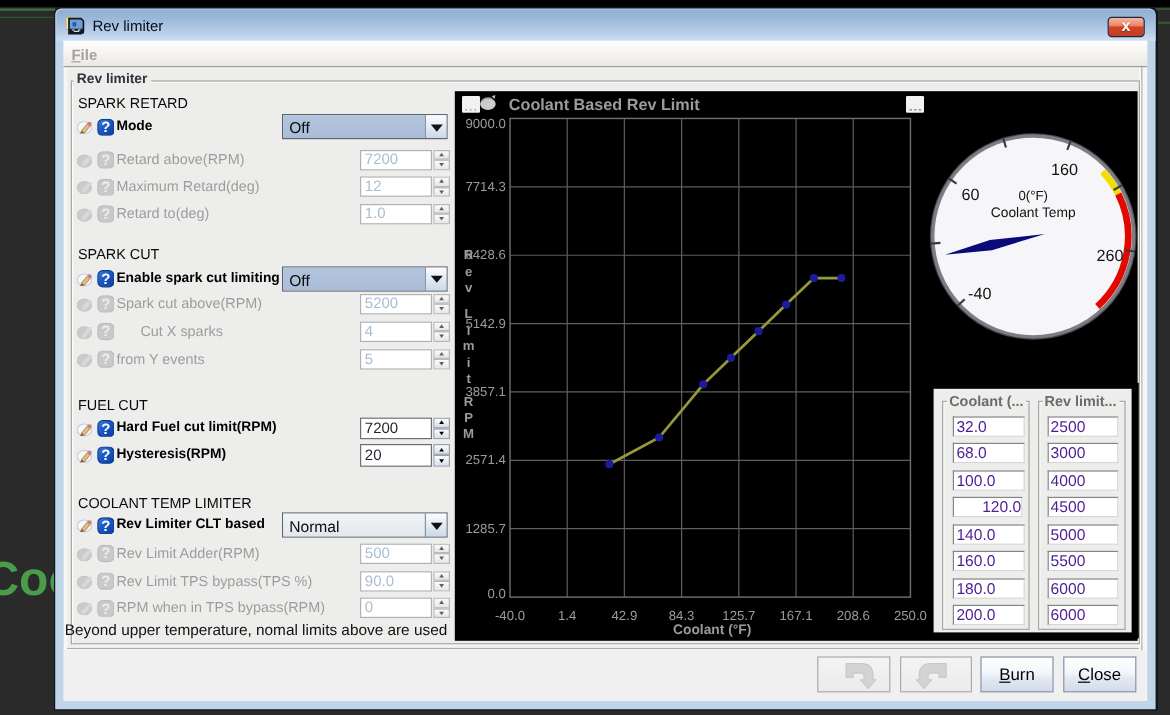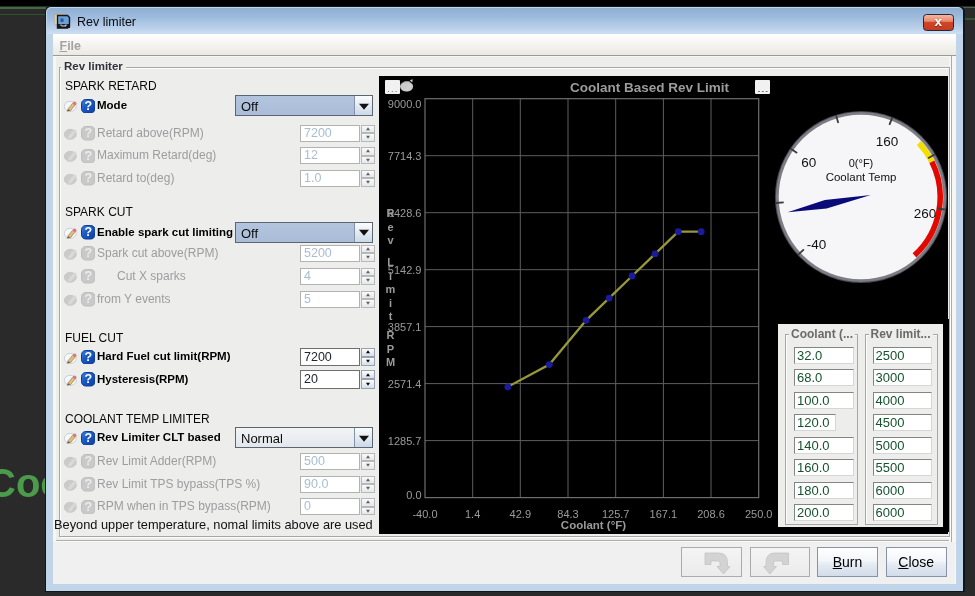--- a/index.html
+++ b/index.html
@@ -22,21 +22,21 @@
 .combo{border:1px solid #5c6673;font-size:13px;color:#0c0c0c;box-shadow:inset 0 1px 0 rgba(255,255,255,.55)}
 .combo .txt{position:absolute;left:0;top:0;bottom:0;right:18px;padding:2px 0 0 5px;line-height:17px}
 .combo.on .txt{background:linear-gradient(#b3c4dd,#aabcd8)}
 .combo.lt .txt{background:linear-gradient(#f2f4f6,#e3e7ec)}
 .combo .btn{position:absolute;right:0;top:0;bottom:0;width:18px;background:linear-gradient(#fbfcfe,#ccd9e8);border-left:1px solid #8494a8}
 .combo .btn:after{content:"";position:absolute;left:50%;top:50%;transform:translate(-50%,-38%);width:0;height:0;border-left:5.2px solid transparent;border-right:5.2px solid transparent;border-top:6.5px solid #111}
 .glab{font-weight:bold;font-size:11.5px;color:#32323c;background:#ededec;padding:0 3.5px;line-height:13px;white-space:nowrap}
 .xtick{font-size:11px;color:#9b9b9b;text-align:center;line-height:12px}
 .ytick{font-size:11px;color:#9b9b9b;text-align:right;line-height:12px}
 .vlet{font-size:11px;font-weight:bold;color:#9b9b9b;text-align:center;line-height:13.5px;white-space:pre-line}
-.tfield{background:#fff;border:1px solid #848484;border-bottom-color:#d6d6d6;border-right-color:#d6d6d6;color:#14532d;font-size:13px;line-height:15px;padding-left:2px}
+.tfield{background:#fff;border:1px solid #848484;border-bottom-color:#d6d6d6;border-right-color:#d6d6d6;color:#4c1d95;font-size:13px;line-height:15px;padding-left:2px}
 .btn2{border:1px solid #8693aa;background:linear-gradient(#ffffff,#f3f6fa 45%,#e2e9f1 62%,#d2dce9);text-align:center;font-size:14px;color:#000;line-height:28px}
 u{text-decoration:underline}
 
 </style></head><body>
 <div id="page">
 <svg width="0" height="0" style="position:absolute">
       <defs>
         <linearGradient id="qg" x1="0" y1="0" x2="1" y2="1">
           <stop offset="0" stop-color="#3f7fdd"></stop>
           <stop offset="0.45" stop-color="#1a58c2"></stop>
@@ -346,21 +346,21 @@
     </div>
 <div style="left:755px;top:79.5px;width:15px;height:14.5px;background:#f1f1f1;border-radius:1px;">
       <div style="position:absolute;left:3px;top:11px;width:1.8px;height:1.8px;background:#7a7a7a;box-shadow:3.8px 0 0 #7a7a7a, 7.6px 0 0 #7a7a7a"></div>
     </div>
 <svg style="position:absolute;left:399.5px;top:78.5px" width="15" height="14" viewBox="0 0 15 14">
       <ellipse cx="6.6" cy="7.6" rx="6.5" ry="5.0" fill="#cbcbcb"></ellipse>
       <polygon points="4.8,10.4 10.0,4.2 12.2,6.2 7.0,12.4" fill="#cfcfcf"></polygon>
       <polygon points="9.8,1.2 12.8,0.2 12.2,3.4" fill="#c6c6c6"></polygon>
       <path d="M1.2 5.5 a6.5 5.0 0 0 1 9 -2.4" stroke="#9a9a9a" stroke-width="1" fill="none"></path>
     </svg>
-<div style="left:424px;top:80.5px;width:305px;height:14px;text-align:right;font-weight:bold;font-size:13.5px;color:#9c9c9c;line-height:14px;">Coolant Based Rev Limit</div>
+<div style="left:424px;top:80.5px;width:305px;height:14px;text-align:left;font-weight:bold;font-size:13.5px;color:#9c9c9c;line-height:14px;">Coolant Based Rev Limit</div>
 <svg style="position:absolute;left:0;top:0" width="975" height="596" viewBox="0 0 975 596">
       <line x1="472.7" y1="98.7" x2="472.7" y2="497.6" stroke="#5e5e5e" stroke-width="1"></line>
       <line x1="425.0" y1="155.7" x2="758.7" y2="155.7" stroke="#5e5e5e" stroke-width="1"></line>
       <line x1="520.3" y1="98.7" x2="520.3" y2="497.6" stroke="#5e5e5e" stroke-width="1"></line>
       <line x1="425.0" y1="212.7" x2="758.7" y2="212.7" stroke="#5e5e5e" stroke-width="1"></line>
       <line x1="568.0" y1="98.7" x2="568.0" y2="497.6" stroke="#5e5e5e" stroke-width="1"></line>
       <line x1="425.0" y1="269.7" x2="758.7" y2="269.7" stroke="#5e5e5e" stroke-width="1"></line>
       <line x1="615.7" y1="98.7" x2="615.7" y2="497.6" stroke="#5e5e5e" stroke-width="1"></line>
       <line x1="425.0" y1="326.6" x2="758.7" y2="326.6" stroke="#5e5e5e" stroke-width="1"></line>
       <line x1="663.4" y1="98.7" x2="663.4" y2="497.6" stroke="#5e5e5e" stroke-width="1"></line>
@@ -423,21 +423,21 @@
 <div style="left:785px;top:334px;width:73px;height:190.5px;border:1px solid #a6a6a6;box-shadow:inset 1px 1px 0 rgba(255,255,255,.85);"></div>
 <div style="left:864.5px;top:334px;width:73px;height:190.5px;border:1px solid #a6a6a6;box-shadow:inset 1px 1px 0 rgba(255,255,255,.85);"></div>
 <div style="left:789px;top:328px;font-weight:bold;font-size:12px;color:#6b6b6b;background:#ededec;padding:0 2px;line-height:12px;white-space:nowrap;">Coolant (...</div>
 <div style="left:868.5px;top:328px;font-weight:bold;font-size:12px;color:#6b6b6b;background:#ededec;padding:0 2px;line-height:12px;white-space:nowrap;">Rev limit...</div>
 <div class="tfield" style="left:794px;top:346.5px;width:59.5px;height:17px;">32.0</div>
 <div class="tfield" style="left:872.5px;top:346.5px;width:59.5px;height:17px;">2500</div>
 <div class="tfield" style="left:794px;top:369.0px;width:59.5px;height:17px;">68.0</div>
 <div class="tfield" style="left:872.5px;top:369.0px;width:59.5px;height:17px;">3000</div>
 <div class="tfield" style="left:794px;top:391.5px;width:59.5px;height:17px;">100.0</div>
 <div class="tfield" style="left:872.5px;top:391.5px;width:59.5px;height:17px;">4000</div>
-<div class="tfield" style="left:794px;top:414.0px;width:42px;height:17px;">120.0</div>
+<div class="tfield" style="left:794px;top:414.0px;width:58px;height:17px;text-align:right;">120.0</div>
 <div class="tfield" style="left:872.5px;top:414.0px;width:59.5px;height:17px;">4500</div>
 <div class="tfield" style="left:794px;top:436.5px;width:59.5px;height:17px;">140.0</div>
 <div class="tfield" style="left:872.5px;top:436.5px;width:59.5px;height:17px;">5000</div>
 <div class="tfield" style="left:794px;top:459.0px;width:59.5px;height:17px;">160.0</div>
 <div class="tfield" style="left:872.5px;top:459.0px;width:59.5px;height:17px;">5500</div>
 <div class="tfield" style="left:794px;top:481.5px;width:59.5px;height:17px;">180.0</div>
 <div class="tfield" style="left:872.5px;top:481.5px;width:59.5px;height:17px;">6000</div>
 <div class="tfield" style="left:794px;top:504.0px;width:59.5px;height:17px;">200.0</div>
 <div class="tfield" style="left:872.5px;top:504.0px;width:59.5px;height:17px;">6000</div>
 <div style="left:55.5px;top:540px;width:893px;height:1px;background:#adadad;"></div>

